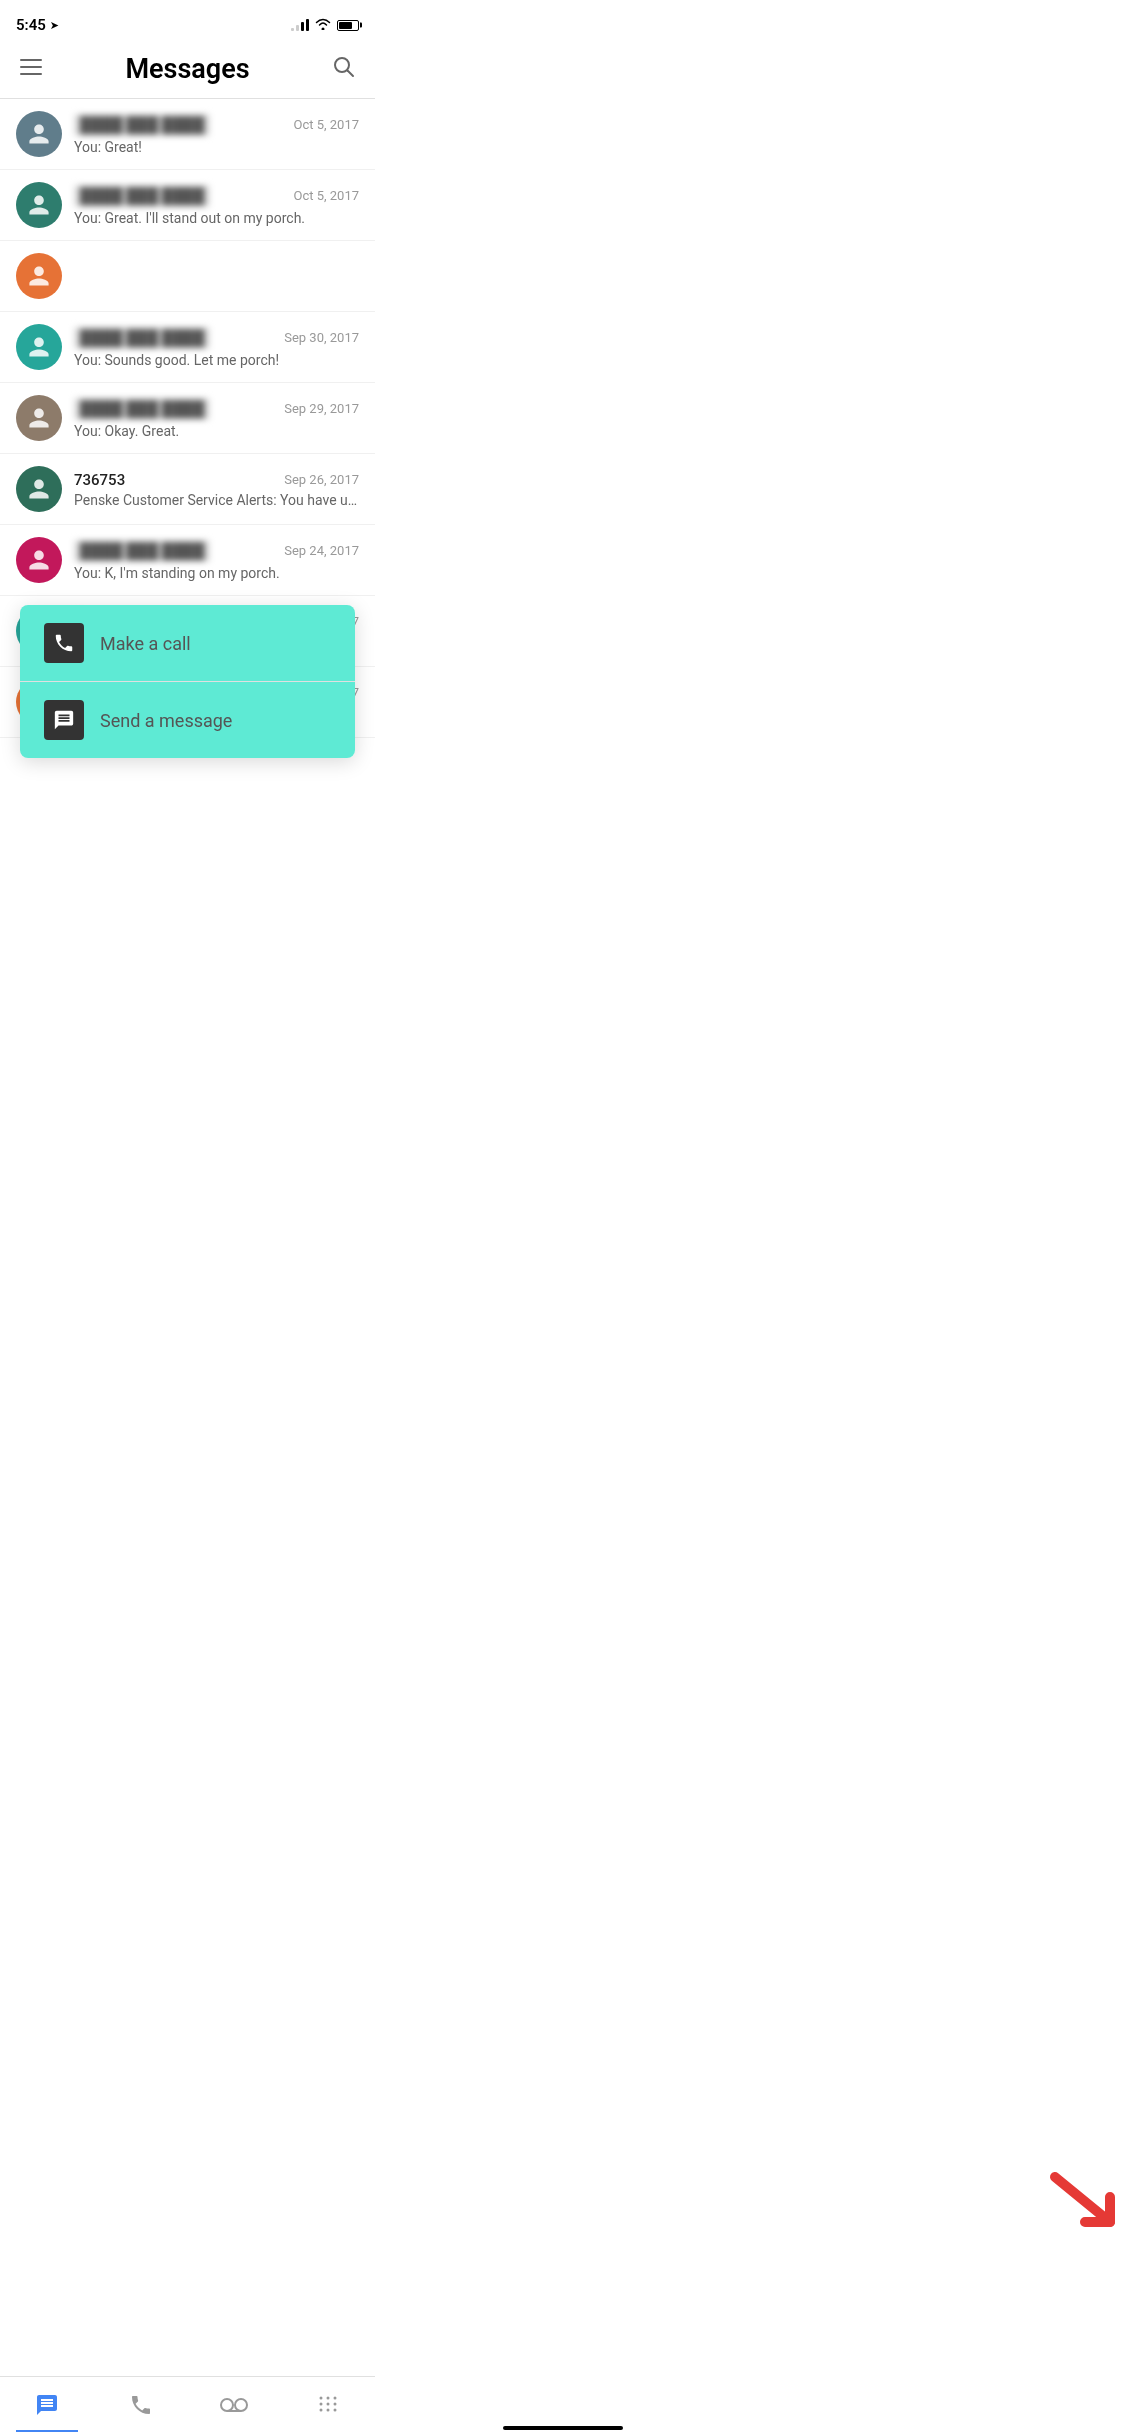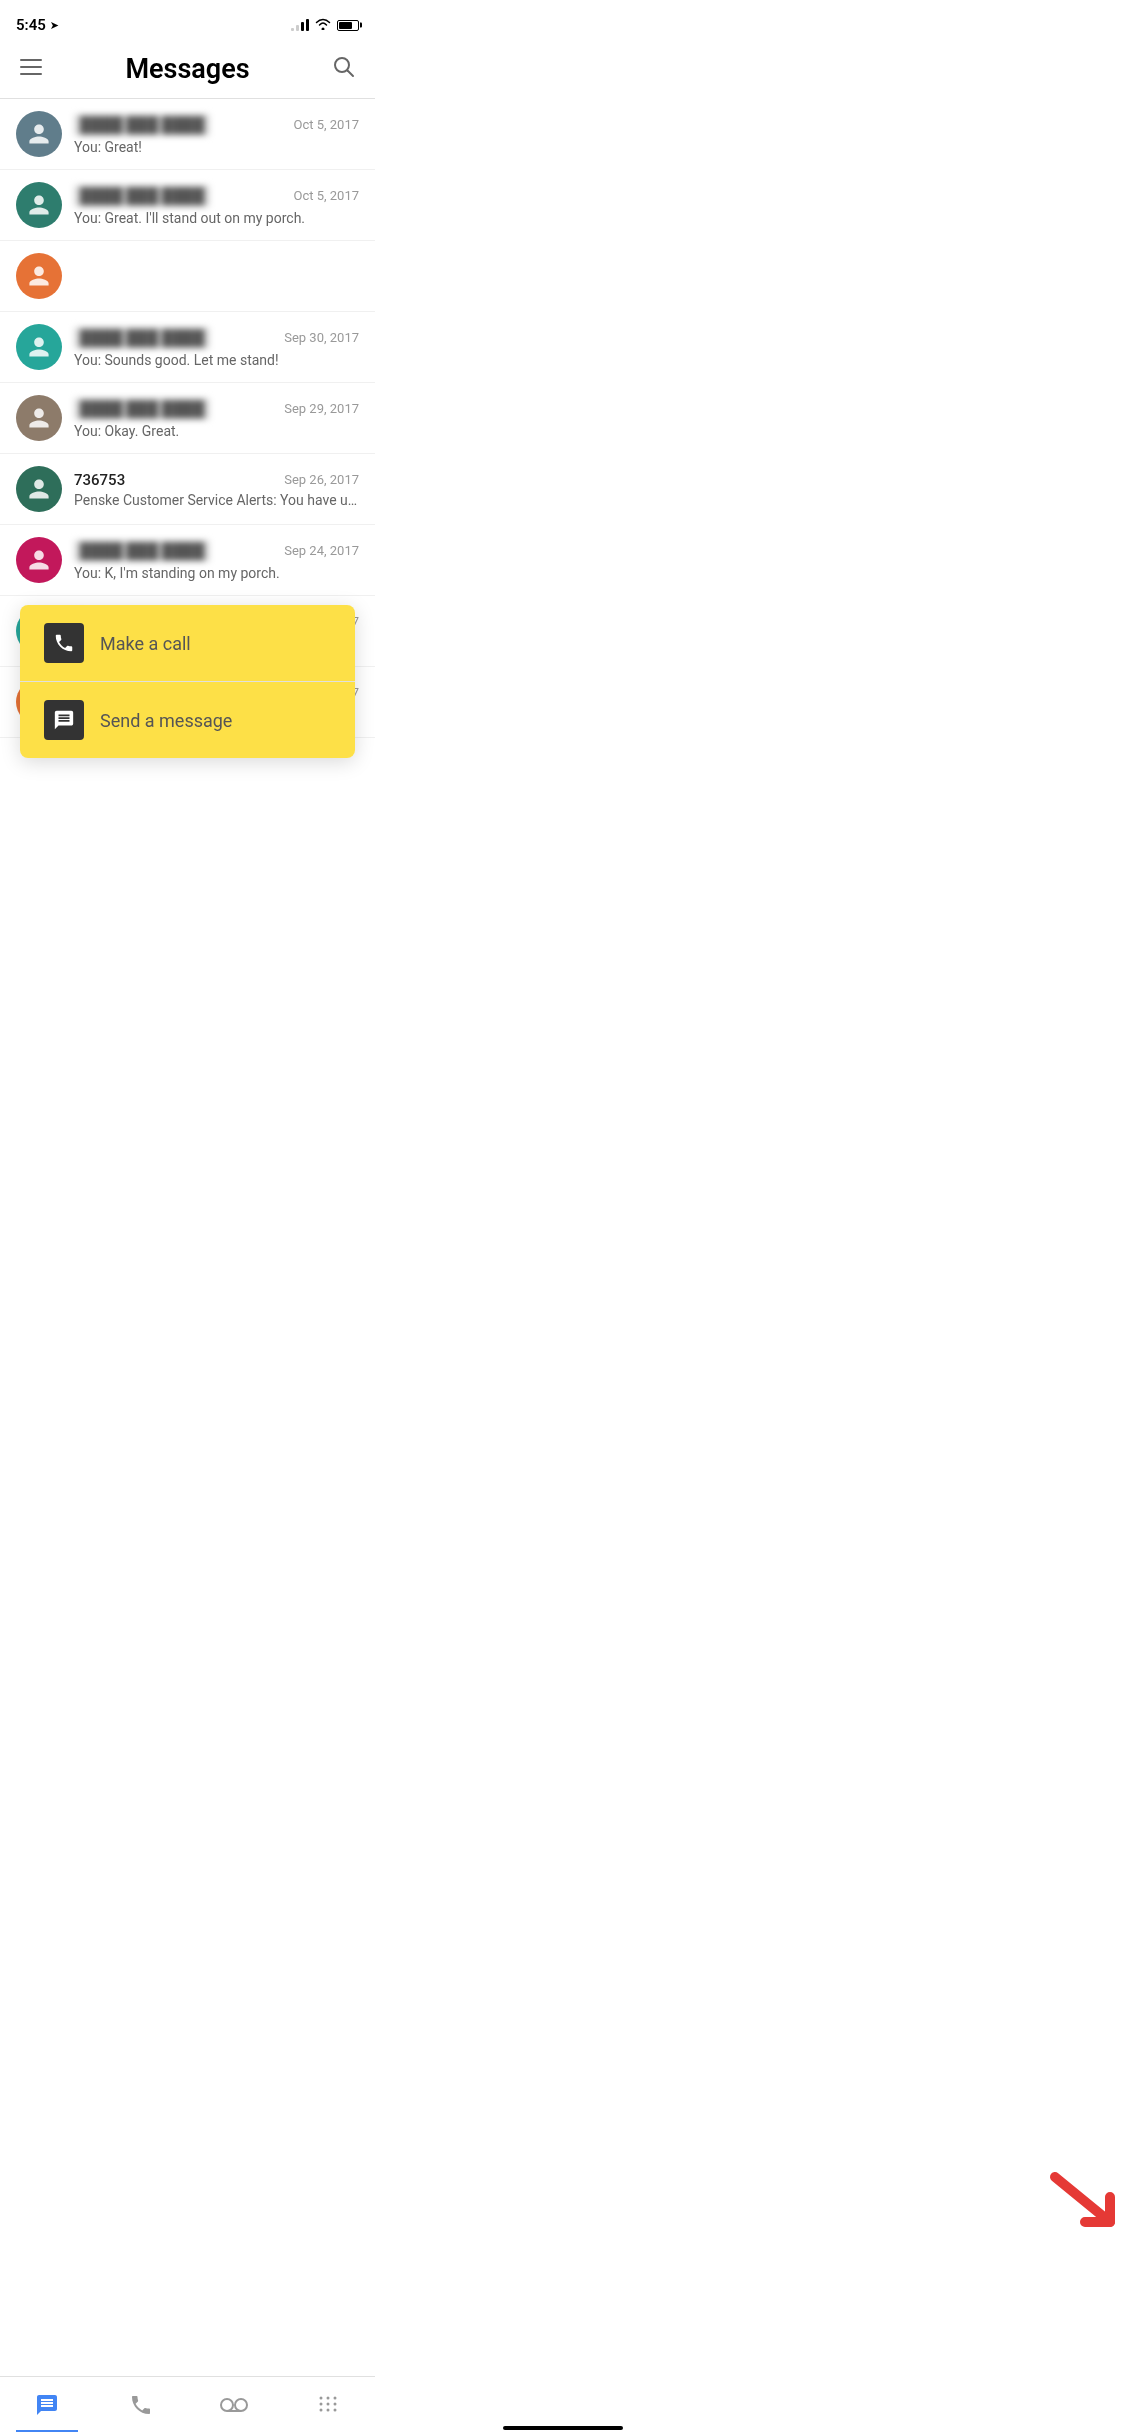--- a/index.html
+++ b/index.html
@@ -167,21 +167,21 @@
       border-radius: 8px;
       margin: 0 20px;
       overflow: hidden;
       box-shadow: 0 4px 20px rgba(0,0,0,0.15);
     }
     .popup-item {
       display: flex;
       align-items: center;
       padding: 18px 24px;
       cursor: pointer;
-      background: #fde047;
+      background: #5eead4;
     }
     .popup-item:first-child {
       border-bottom: 1px solid #e0e0e0;
     }
     .popup-item-icon {
       width: 40px;
       height: 40px;
       background: #333;
       border-radius: 4px;
       display: flex;
@@ -336,21 +336,21 @@
     <div class="avatar" style="background-color: #26a69a;">
       <svg class="avatar-icon" viewBox="0 0 24 24">
           <path d="M12 12c2.7 0 4.8-2.1 4.8-4.8S14.7 2.4 12 2.4 7.2 4.5 7.2 7.2 9.3 12 12 12zm0 2.4c-3.2 0-9.6 1.6-9.6 4.8v2.4h19.2v-2.4c0-3.2-6.4-4.8-9.6-4.8z"></path>
         </svg>
     </div>
     <div class="message-content">
       <div class="message-top">
         <span class="contact-name">████ ███ ████</span>
         <span class="message-date">Sep 30, 2017</span>
       </div>
-      <div class="message-preview">You: Sounds good. Let me stand!</div>
+      <div class="message-preview">You: Sounds good. Let me porch!</div>
     </div>
   </div>
 
   <div class="message-item">
     <div class="avatar" style="background-color: #8d7b6a;">
       <svg class="avatar-icon" viewBox="0 0 24 24">
           <path d="M12 12c2.7 0 4.8-2.1 4.8-4.8S14.7 2.4 12 2.4 7.2 4.5 7.2 7.2 9.3 12 12 12zm0 2.4c-3.2 0-9.6 1.6-9.6 4.8v2.4h19.2v-2.4c0-3.2-6.4-4.8-9.6-4.8z"></path>
         </svg>
     </div>
     <div class="message-content">

